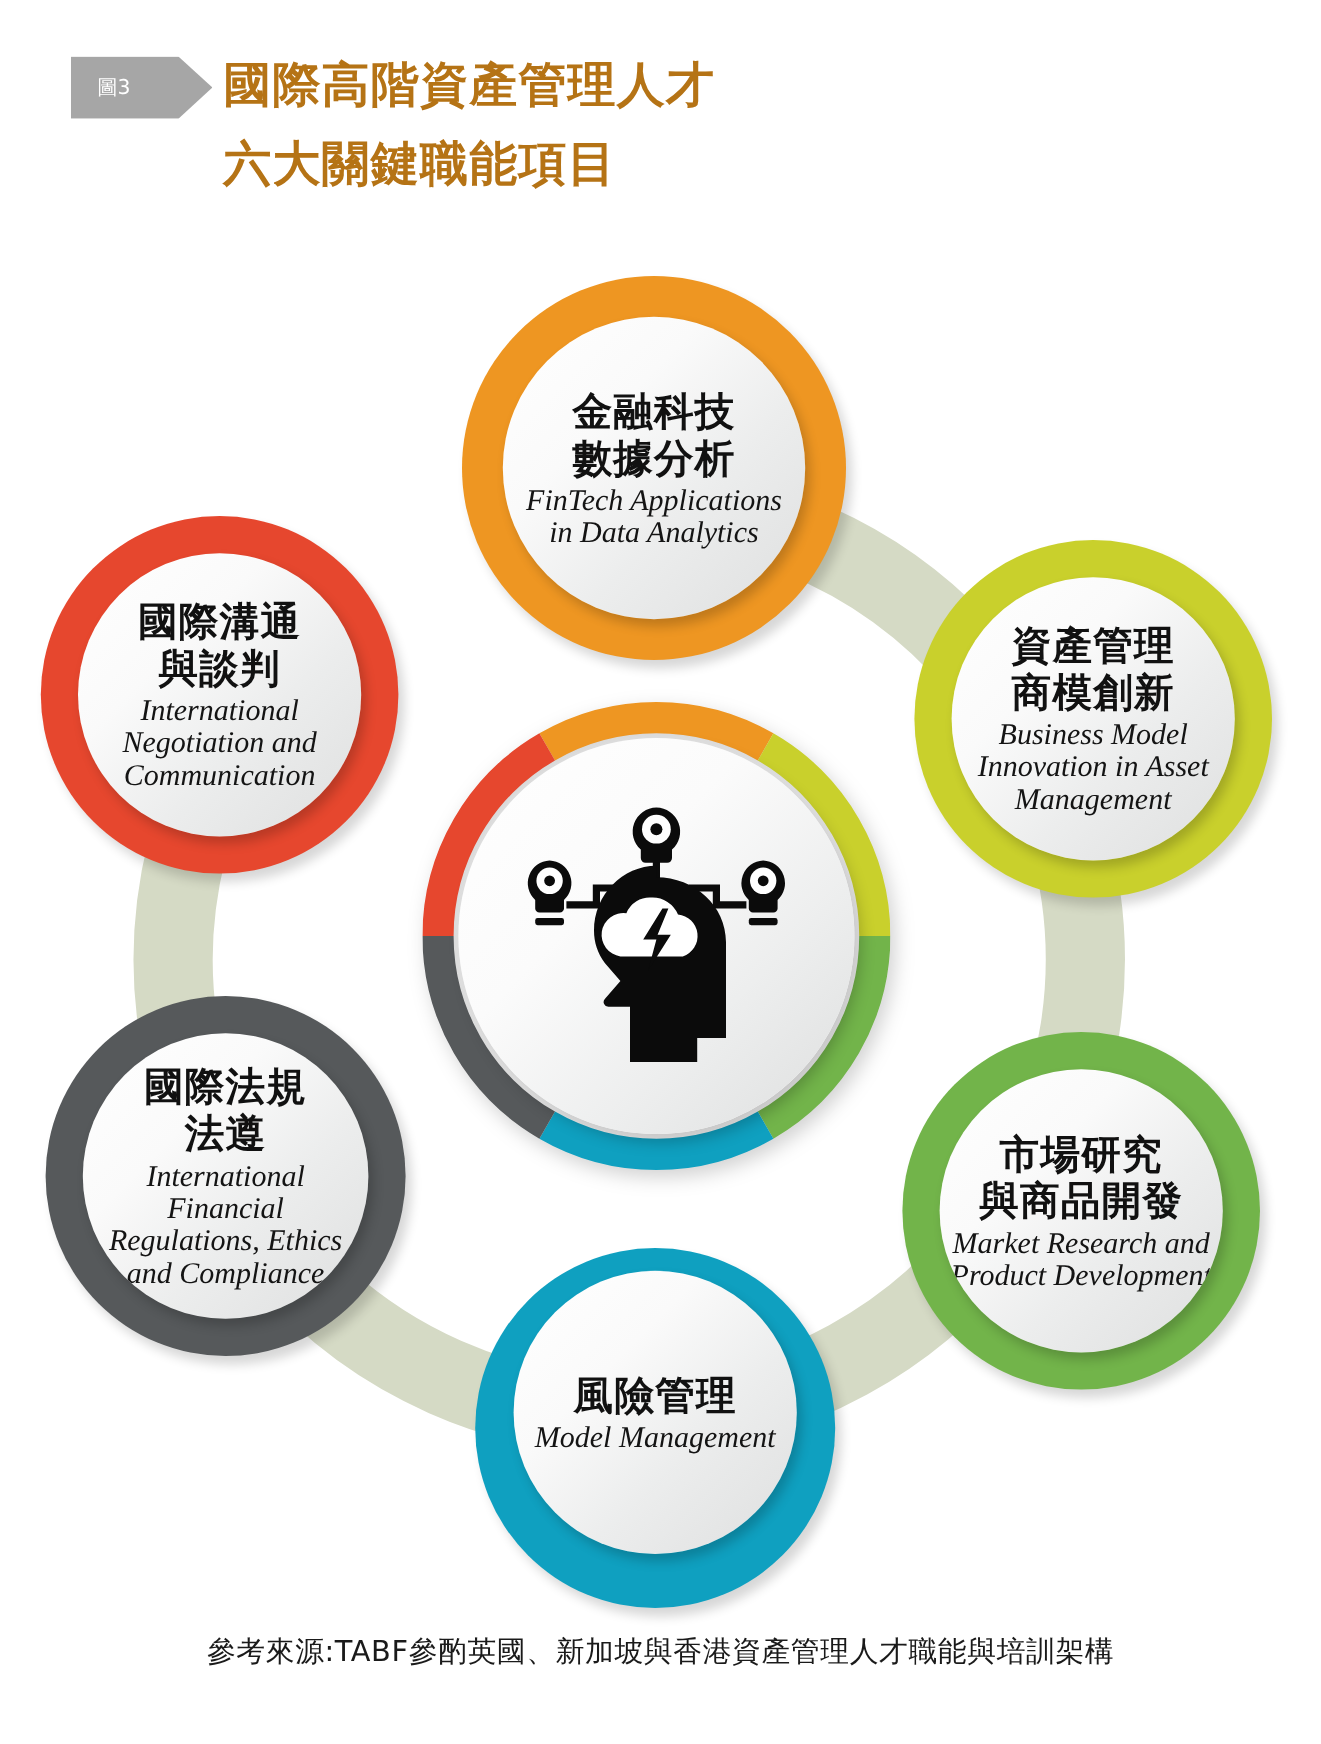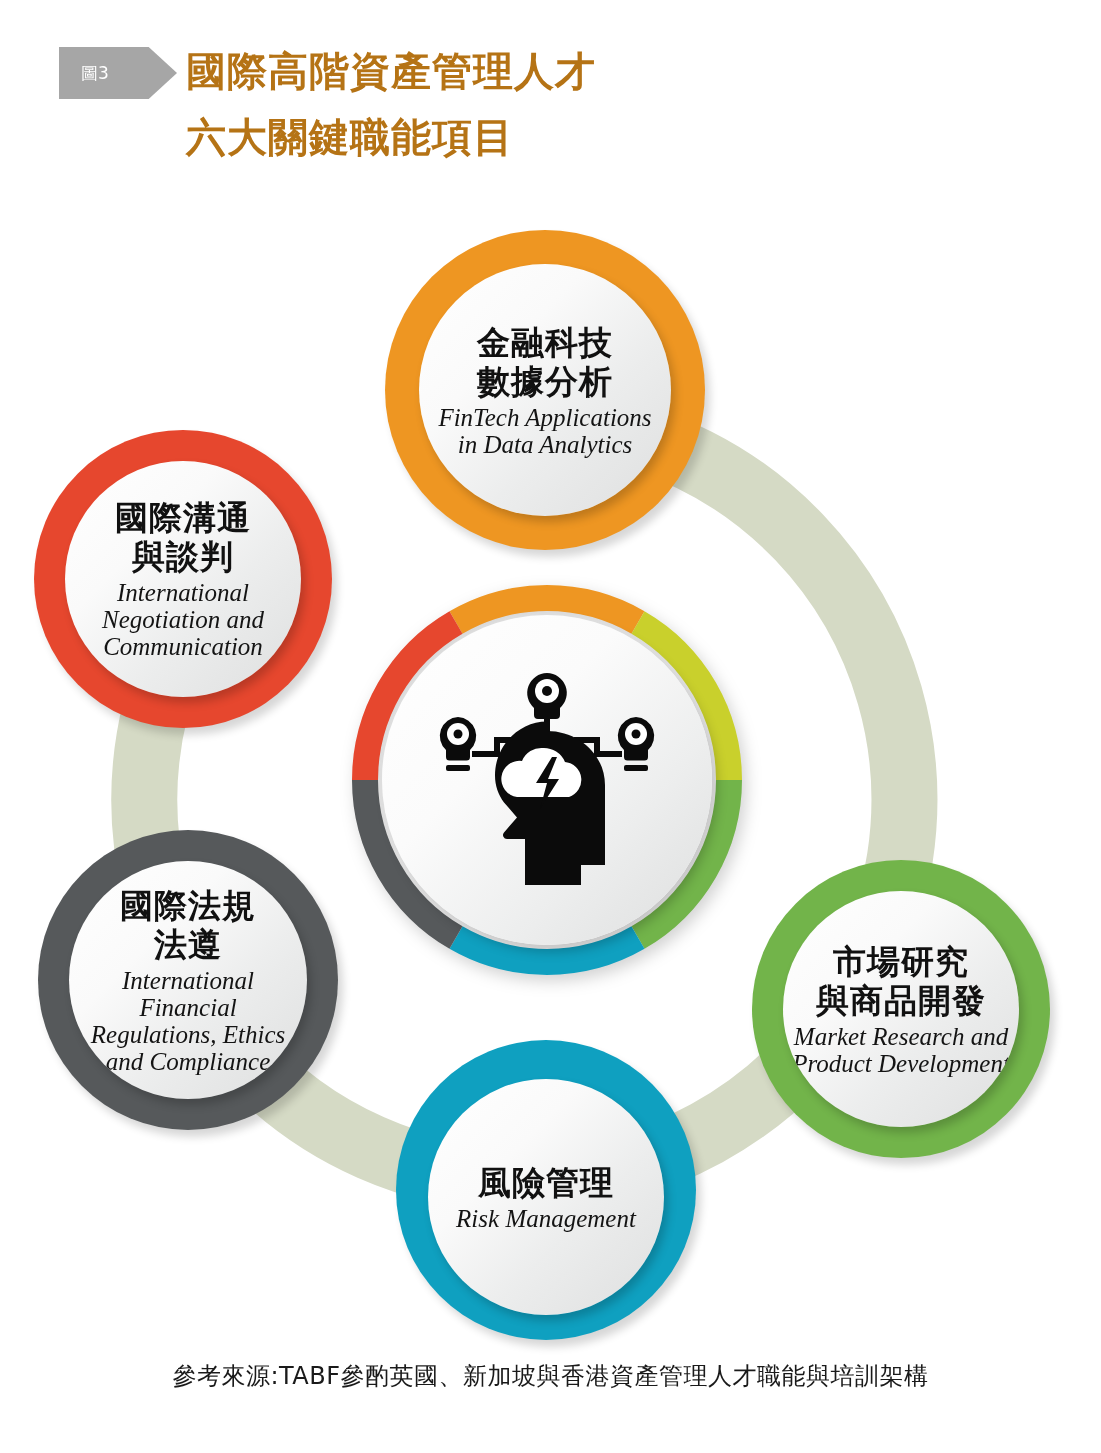--- a/index.html
+++ b/index.html
@@ -67,21 +67,21 @@
   .en span{display:block;}
 
   
   #node-fintech   {left:385px;top:35px;  width:320px;height:320px;}
   #node-fintech   .inner{left:34px;top:34px;width:252px;height:252px;}
   #node-business  {left:762px;top:255px; width:298px;height:298px;}
   #node-business  .inner{left:31px;top:31px;width:236px;height:236px;}
   #node-market    {left:752px;top:665px; width:298px;height:298px;}
   #node-market    .inner{left:31px;top:31px;width:236px;height:236px;text-align:center;}
   #node-risk      {left:396px;top:845px; width:300px;height:300px;}
-  #node-risk      .inner{left:32px;top:39px;width:236px;height:236px;}
+  #node-risk      .inner{left:32px;top:19px;width:236px;height:236px;}
   #node-legal     {left:38px;top:635px;  width:300px;height:300px;}
   #node-legal     .inner{left:31px;top:31px;width:238px;height:238px;}
   #node-negotiate {left:34px;top:235px;  width:298px;height:298px;}
   #node-negotiate .inner{left:31px;top:31px;width:236px;height:236px;}
 
   
   .hub{position:absolute;left:352px;top:390px;width:390px;height:390px;}
   .hub svg.seg{position:absolute;left:0;top:0;width:390px;height:390px;
     filter:drop-shadow(4px 6px 8px rgba(0,0,0,.18));}
   .hub-inner{
@@ -136,39 +136,51 @@
     <div class="inner">
       <div class="zh">金融科技</div>
       <div class="zh">數據分析</div>
       <div class="en">
         <span>FinTech Applications</span>
         <span>in Data Analytics</span>
       </div>
     </div>
   </div>
 
+  <div class="node" id="node-business">
+    <div class="ring" style="background:#c9d02c;"></div>
+    <div class="inner">
+      <div class="zh">資產管理</div>
+      <div class="zh">商模創新</div>
+      <div class="en">
+        <span>Business Model</span>
+        <span>Innovation in Asset</span>
+        <span>Management</span>
+      </div>
+    </div>
+  </div>
 
   <div class="node" id="node-market">
     <div class="ring" style="background:#72b44a;"></div>
     <div class="inner">
       <div class="zh">市場研究</div>
       <div class="zh">與商品開發</div>
       <div class="en">
         <span>Market Research and</span>
         <span>Product Development</span>
       </div>
     </div>
   </div>
 
   <div class="node" id="node-risk">
     <div class="ring" style="background:#0fa0c0;"></div>
     <div class="inner">
       <div class="zh">風險管理</div>
       <div class="en">
-        <span>Risk Management</span>
+        <span>Model Management</span>
       </div>
     </div>
   </div>
 
   <div class="node" id="node-legal">
     <div class="ring" style="background:#56595b;"></div>
     <div class="inner">
       <div class="zh">國際法規</div>
       <div class="zh">法遵</div>
       <div class="en">

